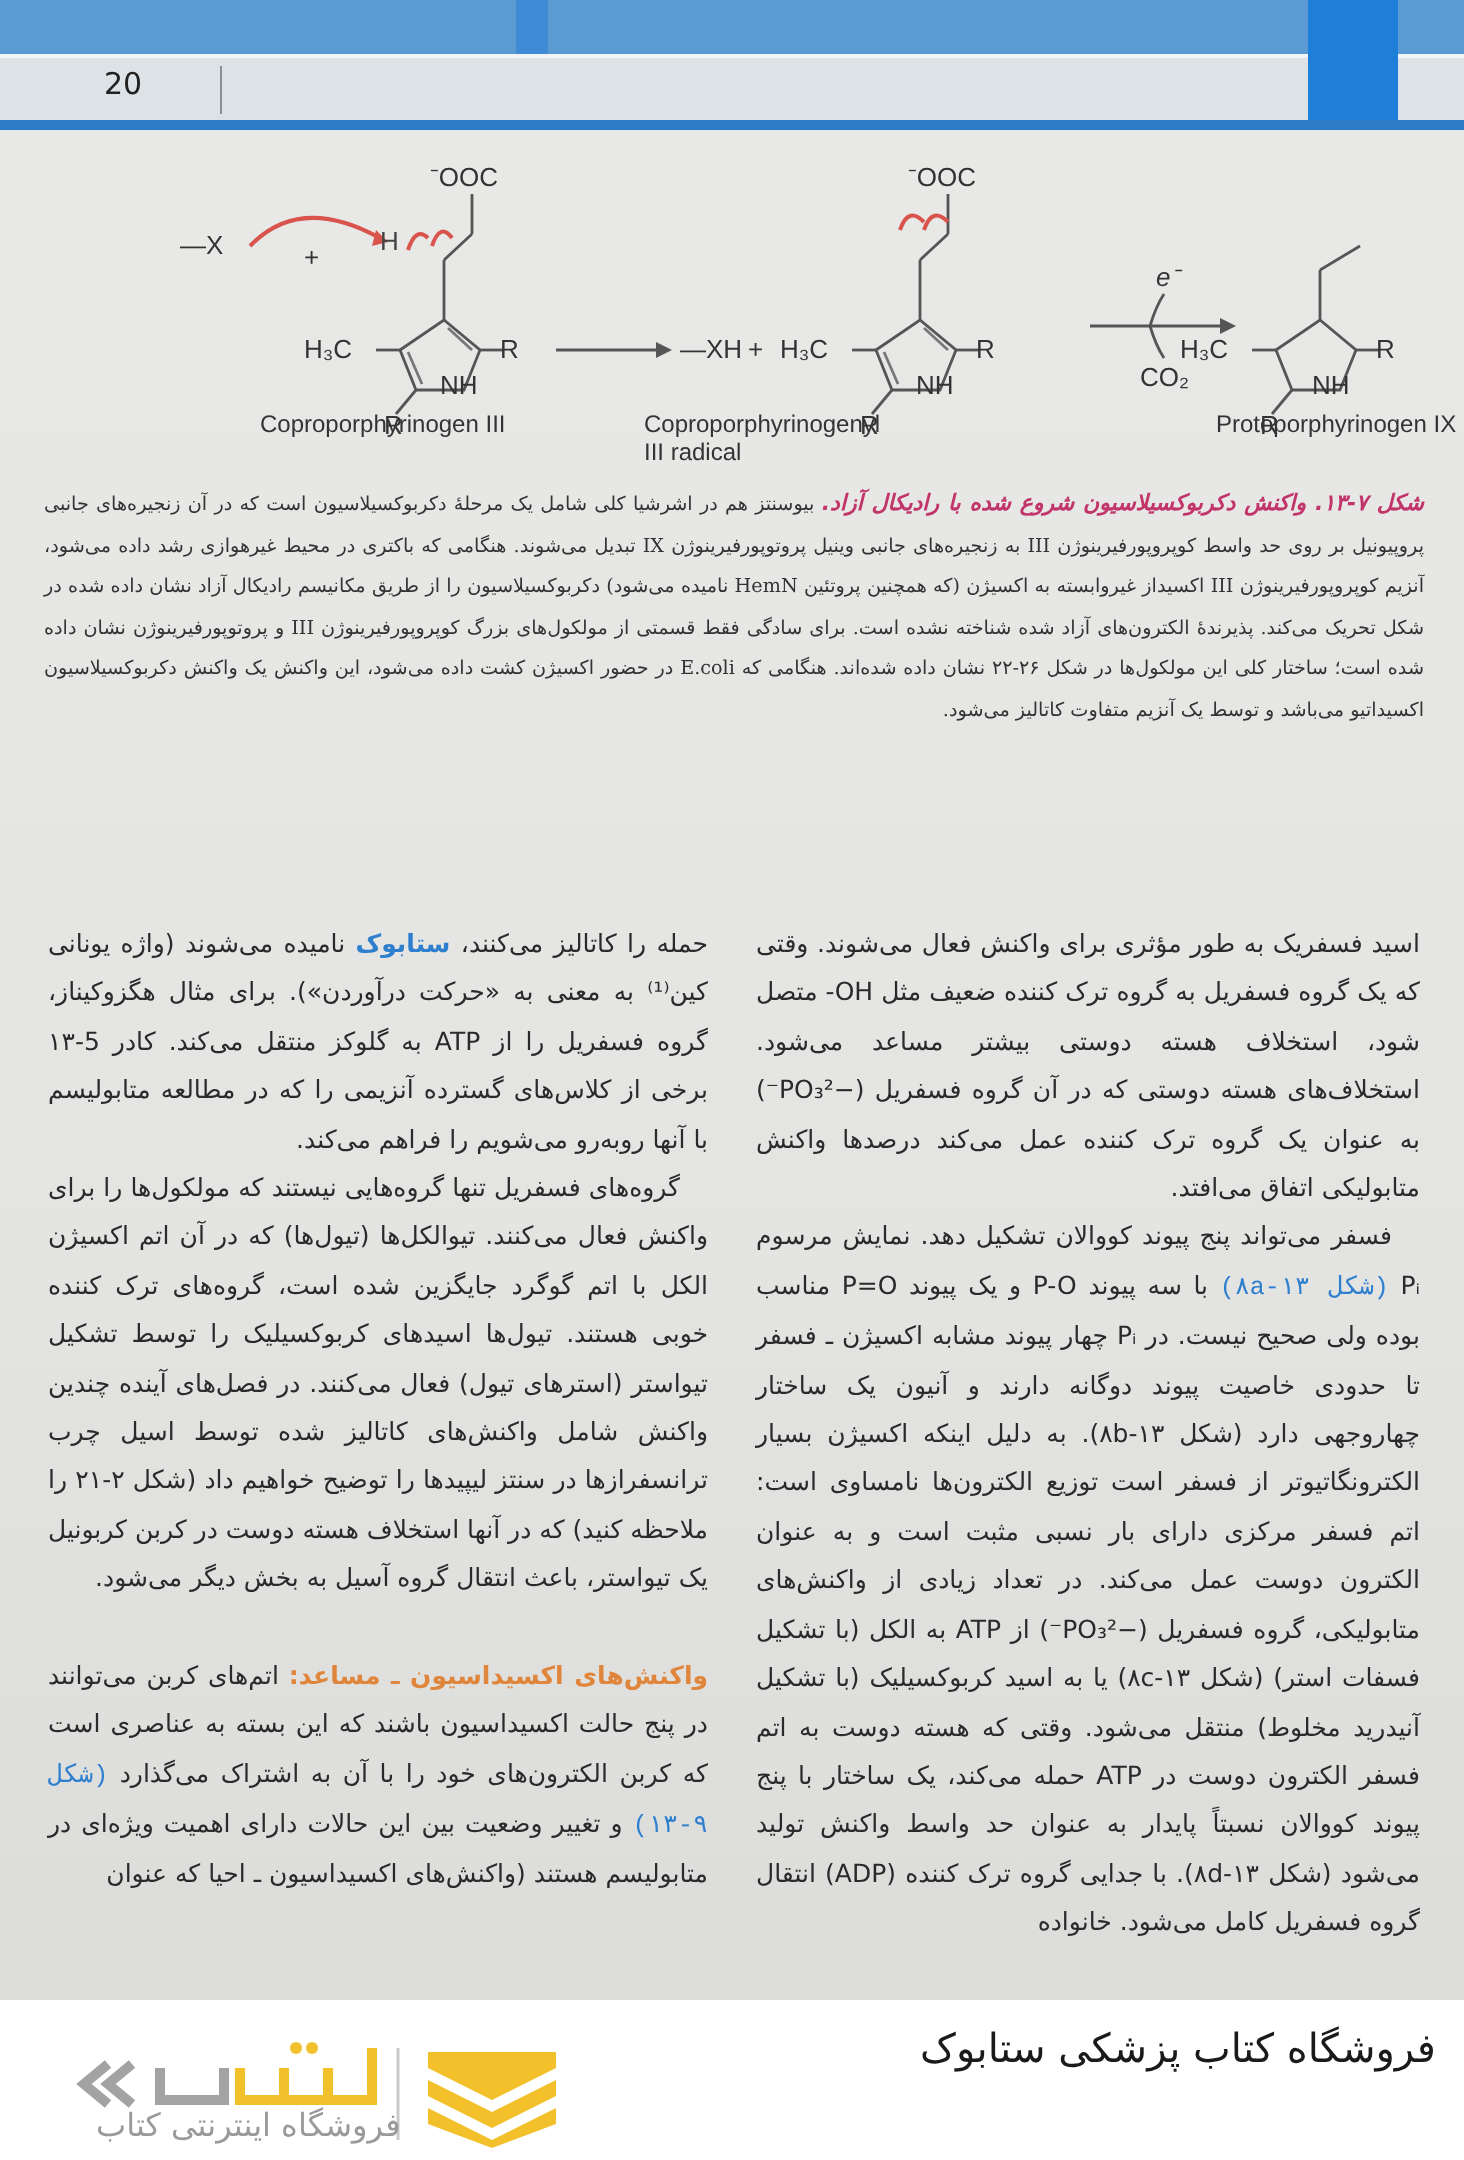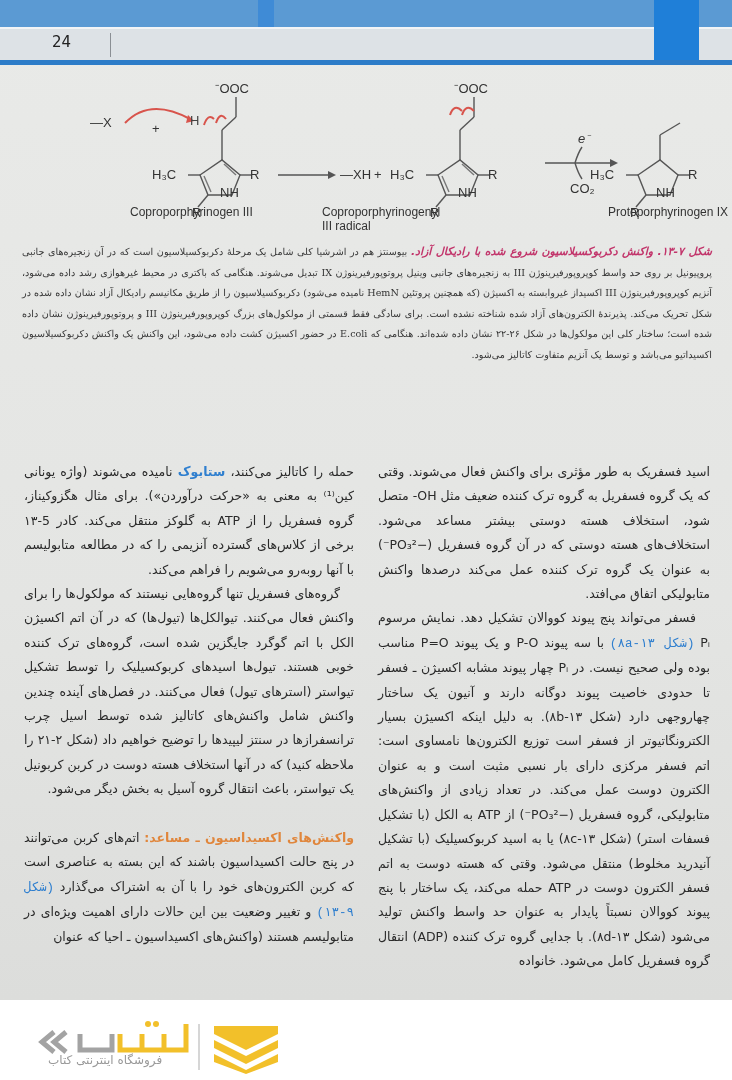--- a/index.html
+++ b/index.html
@@ -94,39 +94,39 @@
     font-size: 20px; color: #1a1a1a;
   }
   .store-url {
     position: absolute; right: 14px; top: 44px;
     font-family: "Liberation Sans", sans-serif; font-size: 25px; letter-spacing: 5px; color: #1a1a1a;
   }
   .store-url .hl { color: #f2c02a; }
   .logo { position: absolute; left: 36px; top: 14px; width: 250px; height: 60px; }
   .logo-sub {
     position: absolute; left: 48px; top: 53px; direction: rtl;
-    font-size: 12px; color: #9a9a9a;
+    font-size: 16px; color: #9a9a9a;
   }
 </style>
 </head>
 <body>
 
 <div class="page">
 
   <div class="top-band">
     <div class="divider-strip"></div>
   </div>
   <div class="header-bar"></div>
   <div class="header-bar-right"></div>
   <div class="top-band" style="background:transparent;height:62px;">
     <div class="blue-strip"></div>
   </div>
   <div class="header-rule"></div>
   <div class="header-sep"></div>
-  <div class="page-number">24</div>
+  <div class="page-number">20</div>
 
   <div class="figure">
     <svg viewBox="0 0 640 165">
       <g stroke="#555" stroke-width="1.4" fill="none">
 
         <polygon points="110,100 132,85 150,100 142,120 118,120"></polygon>
         <line x1="114" y1="101" x2="121" y2="117" stroke="#777"></line>
         <line x1="134" y1="89" x2="146" y2="100" stroke="#777"></line>
         <line x1="132" y1="85" x2="132" y2="55"></line>
         <line x1="132" y1="55" x2="146" y2="42"></line>
@@ -237,13 +237,14 @@
     </g>
     <g fill="none" stroke="#f2c02a" stroke-width="5">
       <path d="M84,20 L84,36 L150,36 L150,10"></path>
       <line x1="106" y1="20" x2="106" y2="36"></line>
       <line x1="128" y1="20" x2="128" y2="36"></line>
     </g>
     <circle cx="112" cy="10" r="3" fill="#f2c02a"></circle>
     <circle cx="120" cy="10" r="3" fill="#f2c02a"></circle>
   </svg>
   <div class="logo-sub">فروشگاه اینترنتی کتاب</div>
+  <div class="store-name">فروشگاه کتاب پزشکی ستابوک</div>
 </div>
 
 </body></html>

